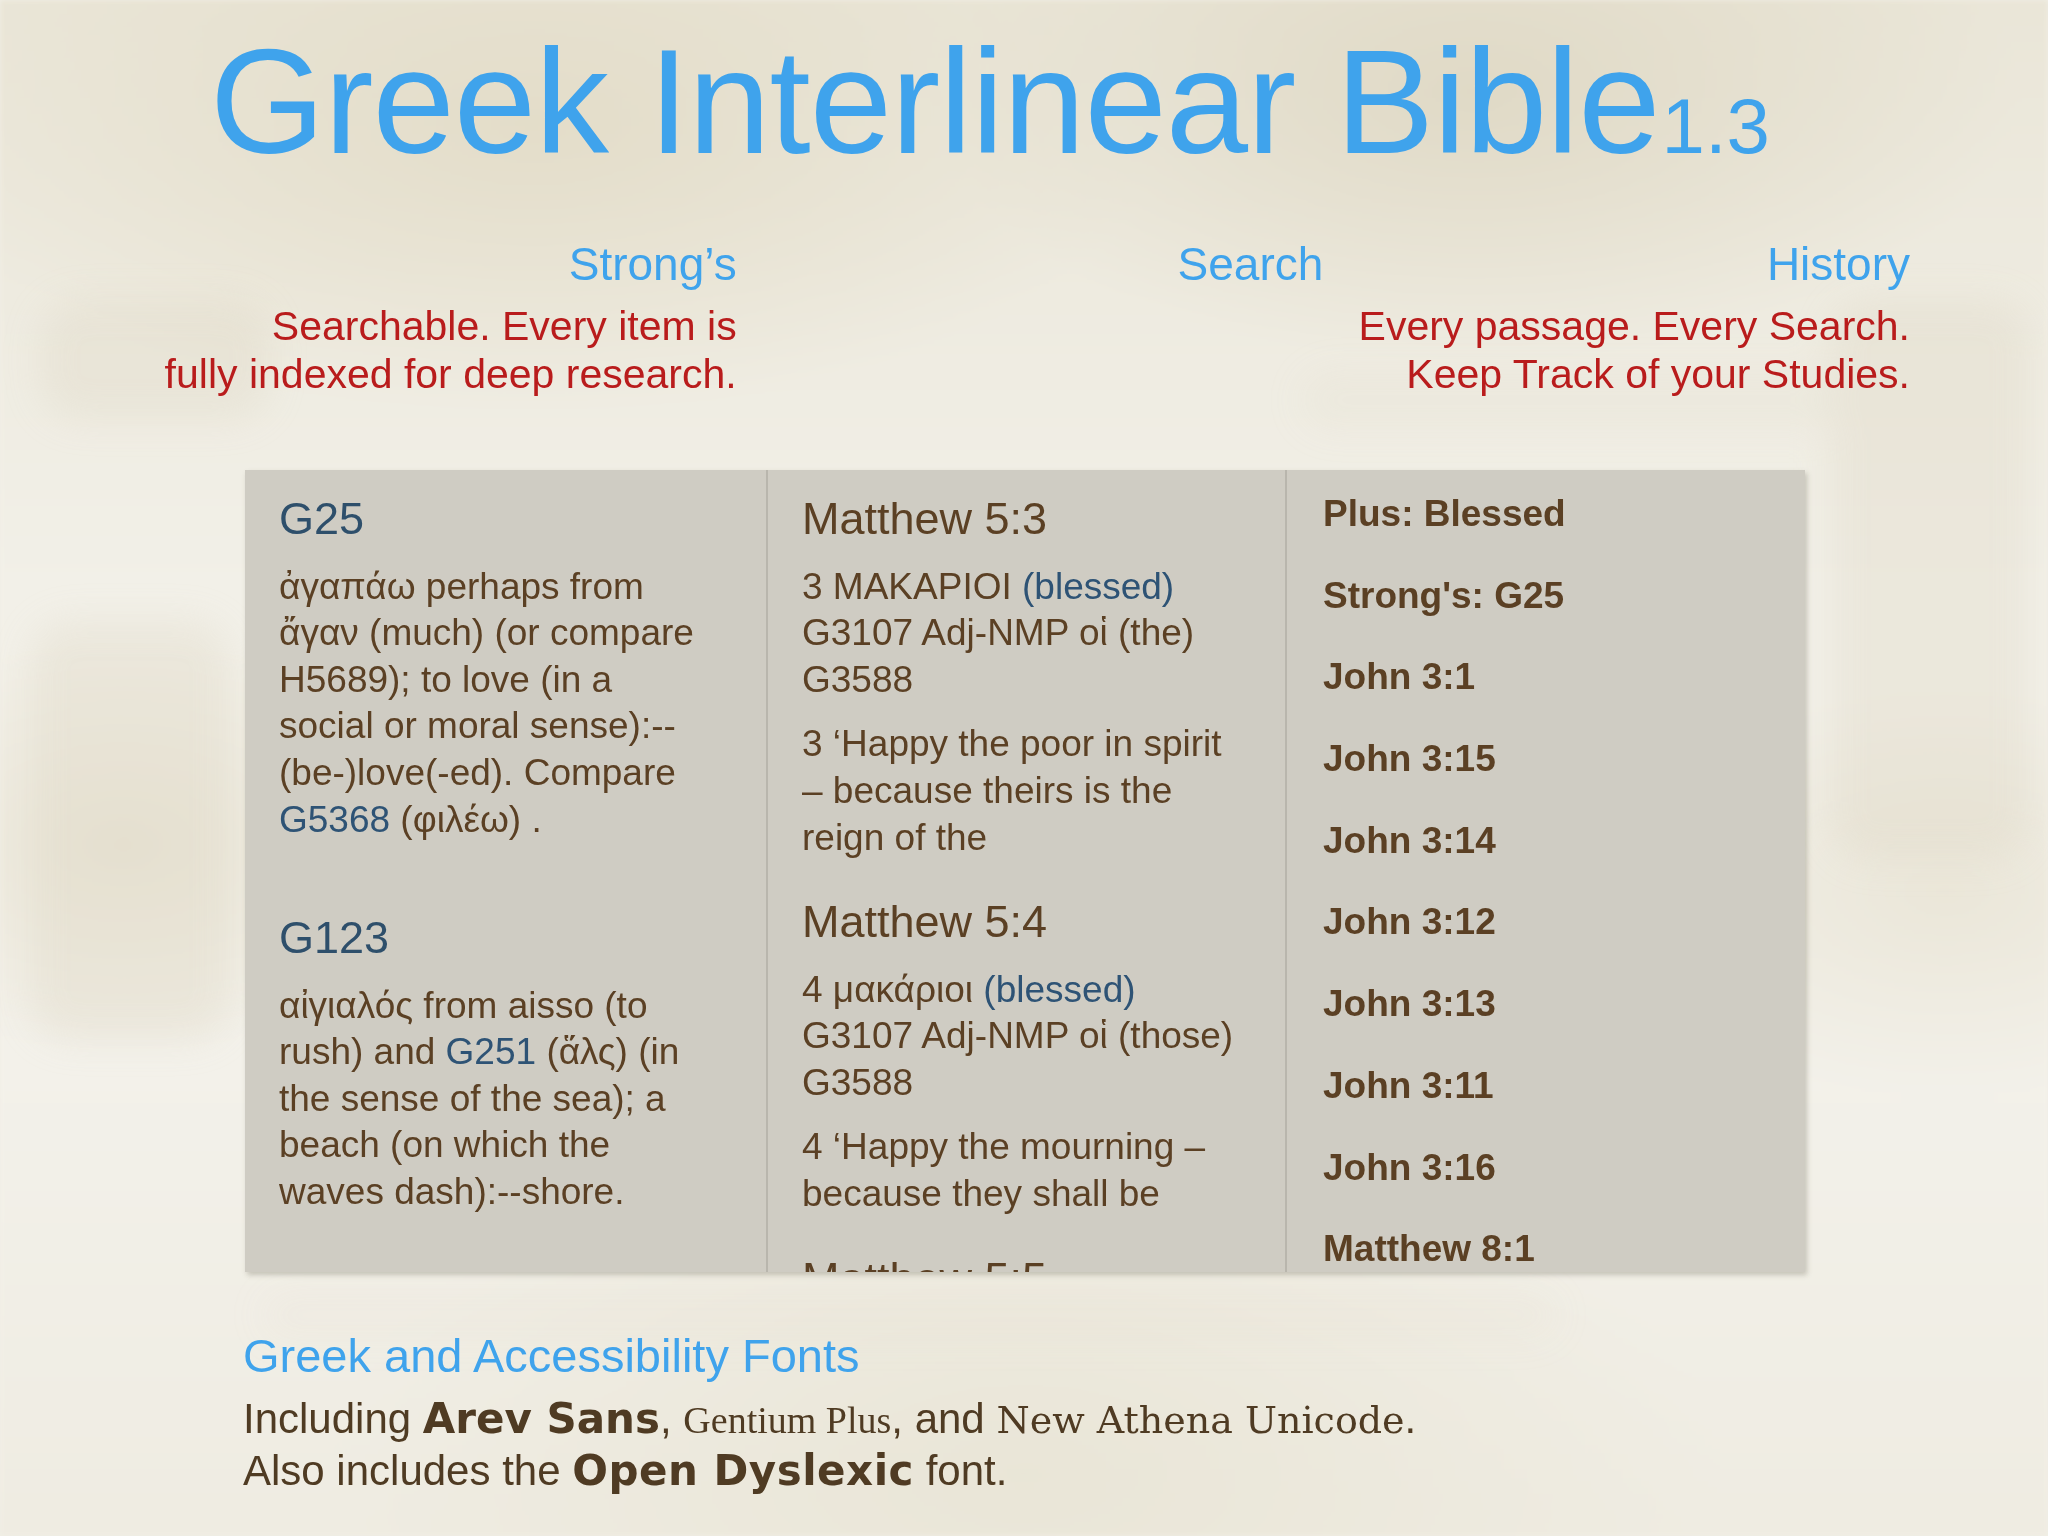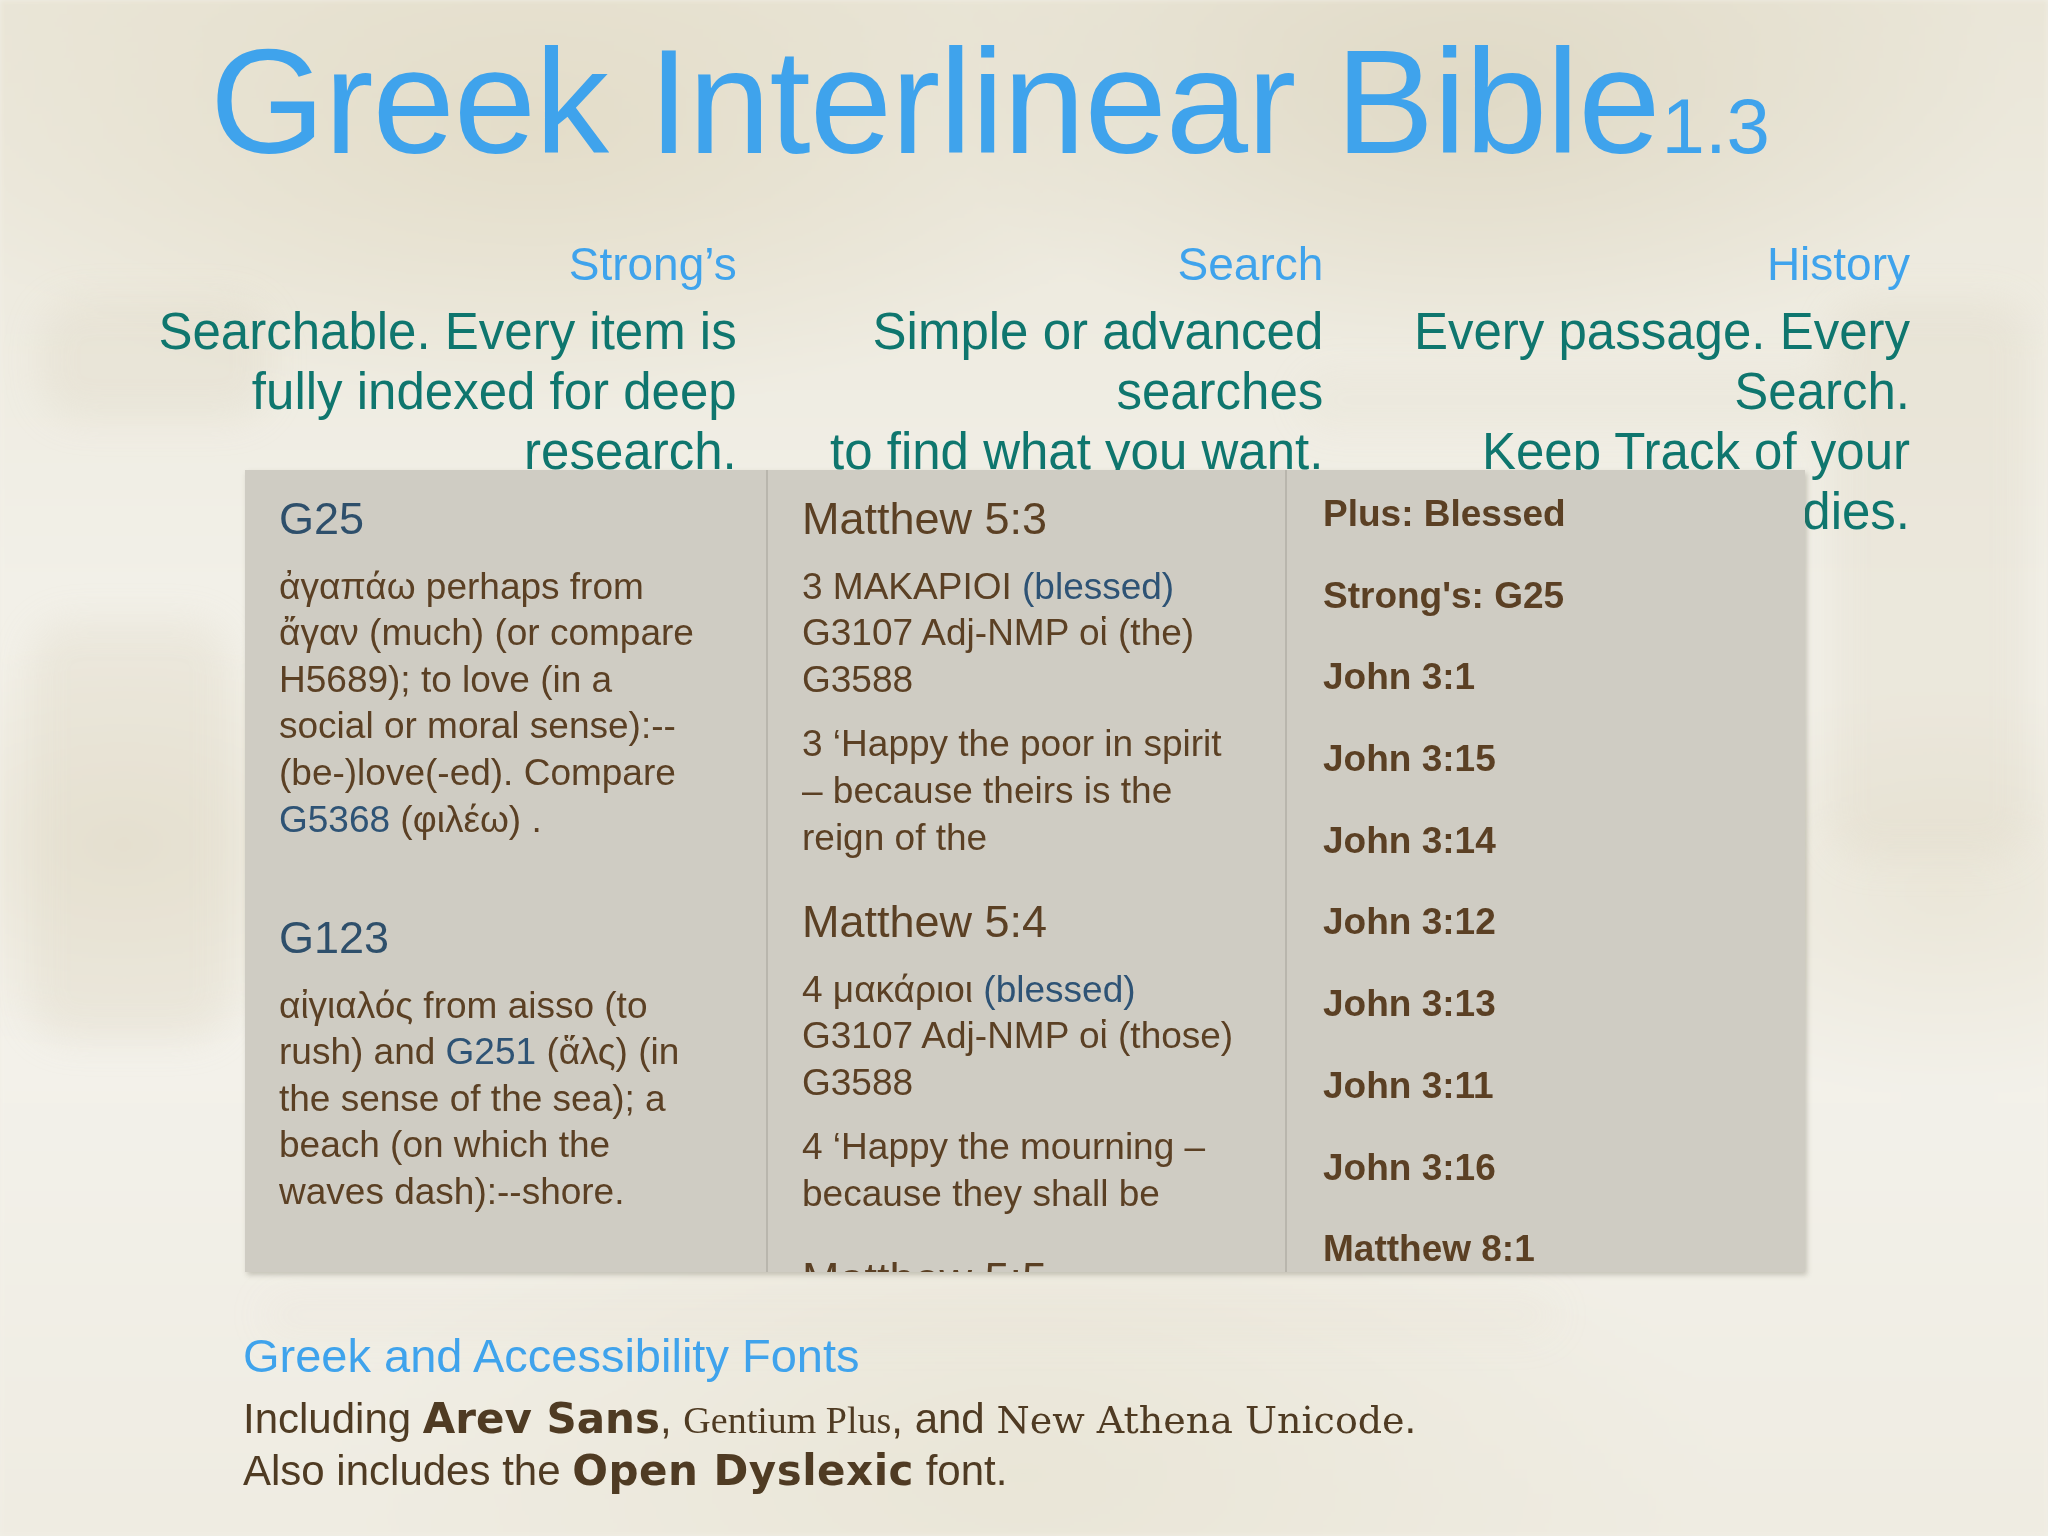--- a/index.html
+++ b/index.html
@@ -83,22 +83,22 @@
     text-align: right;
   }
   .feature-title {
     color: #3fa3ec;
     font-size: 46px;
     line-height: 1.08;
     font-weight: 400;
     margin-bottom: 12px;
   }
   .feature-desc {
-    color: #0f766e;
-    font-size: 51px;
+    color: #b91c1c;
+    font-size: 41px;
     line-height: 1.18;
     font-weight: 400;
     white-space: pre-line;
   }
 
   
   #panel {
     position: absolute;
     left: 245px;
     top: 470px;
@@ -198,22 +198,20 @@
   </div>
 
   <div class="features">
     <div class="feature">
       <div class="feature-title">Strong’s</div>
       <div class="feature-desc">Searchable. Every item is
 fully indexed for deep research.</div>
     </div>
     <div class="feature">
       <div class="feature-title">Search</div>
-      <div class="feature-desc">Simple or advanced searches
-to find what you want.</div>
     </div>
     <div class="feature">
       <div class="feature-title">History</div>
       <div class="feature-desc">Every passage. Every Search.
 Keep Track of your Studies.</div>
     </div>
   </div>
 
   <div id="panel">
 

